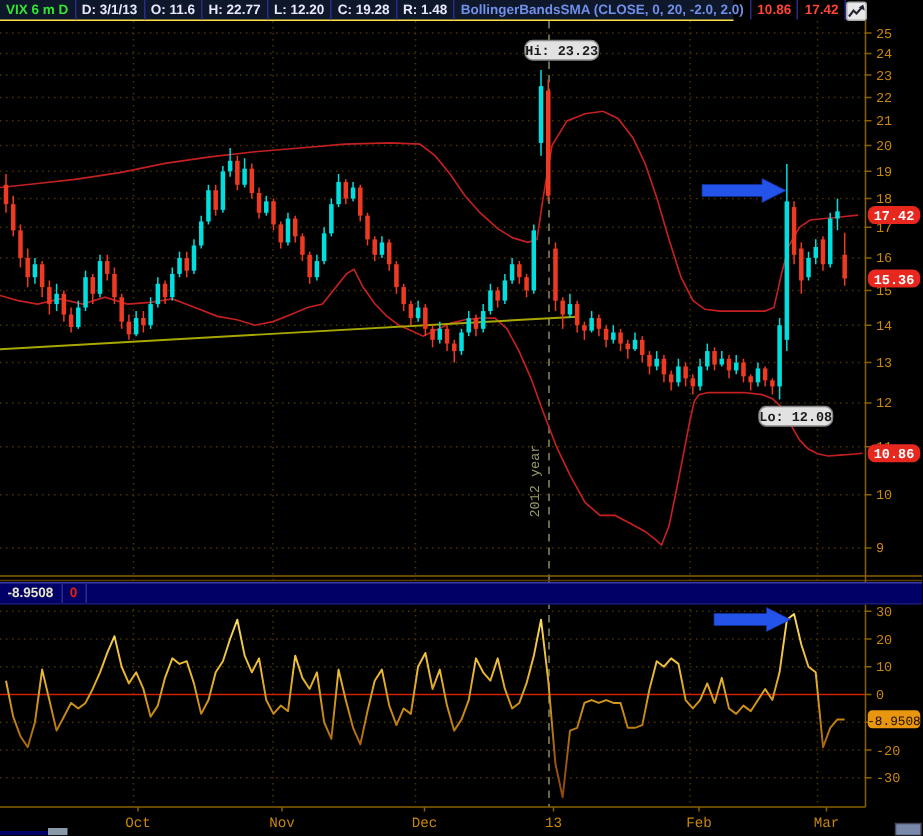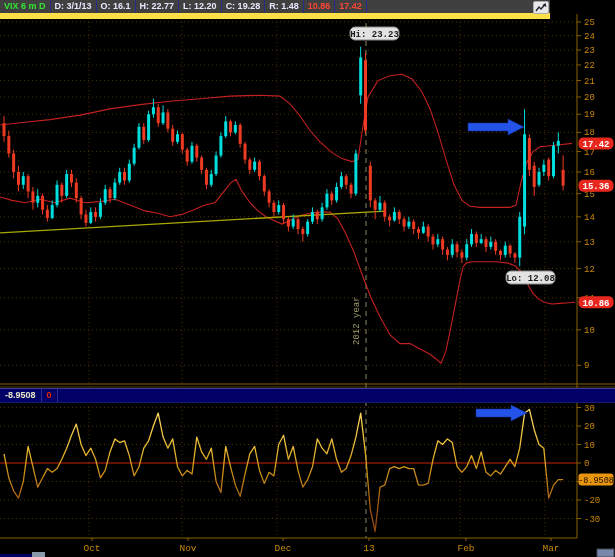--- a/index.html
+++ b/index.html
@@ -1,20 +1,20 @@
 <!DOCTYPE html>
 <html><head>
 <meta charset="utf-8">
 <style>
   html,body{margin:0;padding:0;background:#000;}
   #app{position:relative;width:615px;height:557px;background:#000;overflow:hidden;
        font-family:"Liberation Sans","DejaVu Sans",sans-serif;}
   
-  #hdr{position:absolute;left:0;top:0;width:550px;height:13px;background:#404040;
-       display:flex;align-items:stretch;border-bottom:6px solid #fde047;z-index:5;}
+  #hdr{position:absolute;left:0;top:0;width:489px;height:13px;background:#0f172a;
+       display:flex;align-items:stretch;border-bottom:1px solid #fde047;z-index:5;}
   .hseg{display:flex;align-items:center;padding:0 4px;font-size:9px;font-weight:bold;
         white-space:nowrap;border-right:1px solid #2a2a8a;height:13px;line-height:13px;}
   .hsym{color:#33e633;}
   .hval{color:#e8e8ff;}
   .hstudy{color:#6f8fe8;}
   .hred{color:#ff4433;}
   #hdr-icon{margin-left:auto;background:#e8e8e8;border:1px solid #aaa;border-radius:2px;
         width:14px;height:11px;margin-top:1px;margin-right:1px;display:flex;
         align-items:center;justify-content:center;}
   #copyright{position:absolute;left:2px;top:16px;font-size:8.5px;color:#6e6e52;
@@ -31,25 +31,26 @@
   text{font-family:"Liberation Mono","DejaVu Sans Mono",monospace;}
 </style>
 </head>
 <body>
 
 <div id="app">
 
   <div id="hdr">
     <div class="hseg hsym">VIX 6 m D</div>
     <div class="hseg hval">D: 3/1/13</div>
-    <div class="hseg hval">O: 16.1</div>
+    <div class="hseg hval">O: 11.6</div>
     <div class="hseg hval">H: 22.77</div>
     <div class="hseg hval">L: 12.20</div>
     <div class="hseg hval">C: 19.28</div>
     <div class="hseg hval">R: 1.48</div>
+    <div class="hseg hstudy">BollingerBandsSMA (CLOSE, 0, 20, -2.0, 2.0)</div>
     <div class="hseg hred">10.86</div>
     <div class="hseg hred">17.42</div>
     <div id="hdr-icon">
       <svg width="12" height="9" style="position:static">
         <polyline points="1,8 4,4 6,6 10,1.5" fill="none" stroke="#223" stroke-width="1.4"></polyline>
         <polygon points="10.5,0 11.5,4 7.5,2" fill="#223"></polygon>
       </svg>
     </div>
   </div>
 

